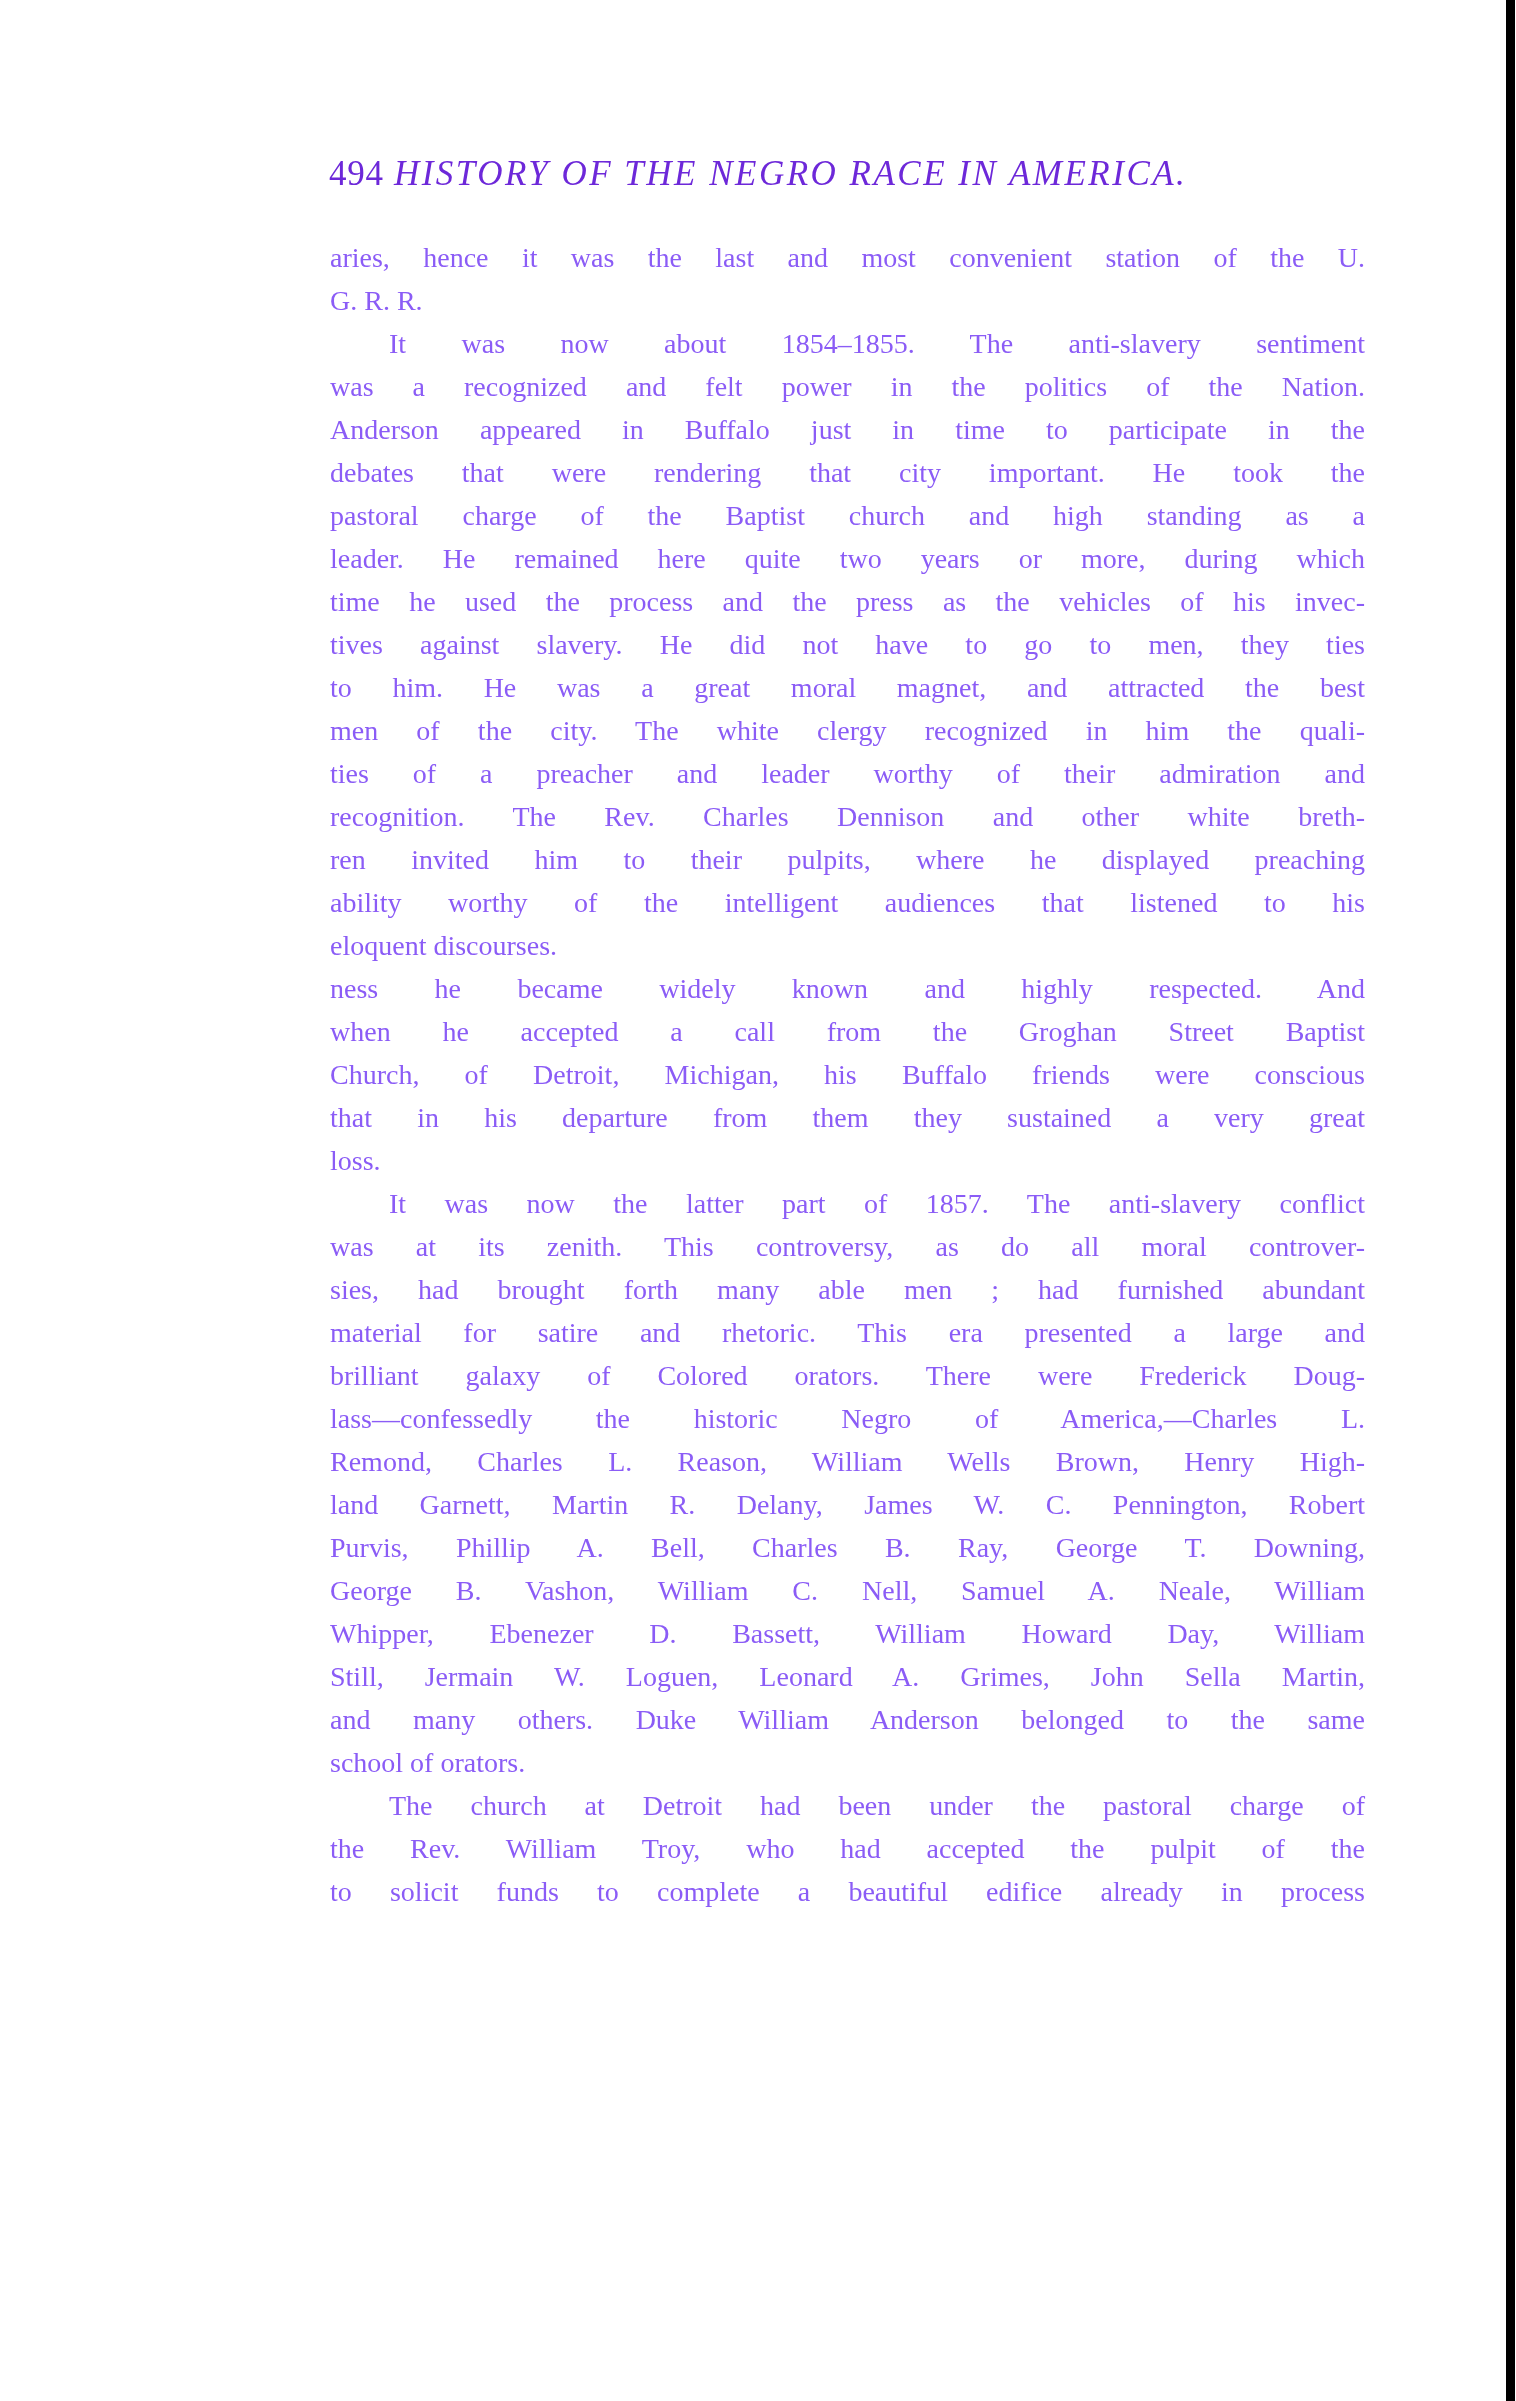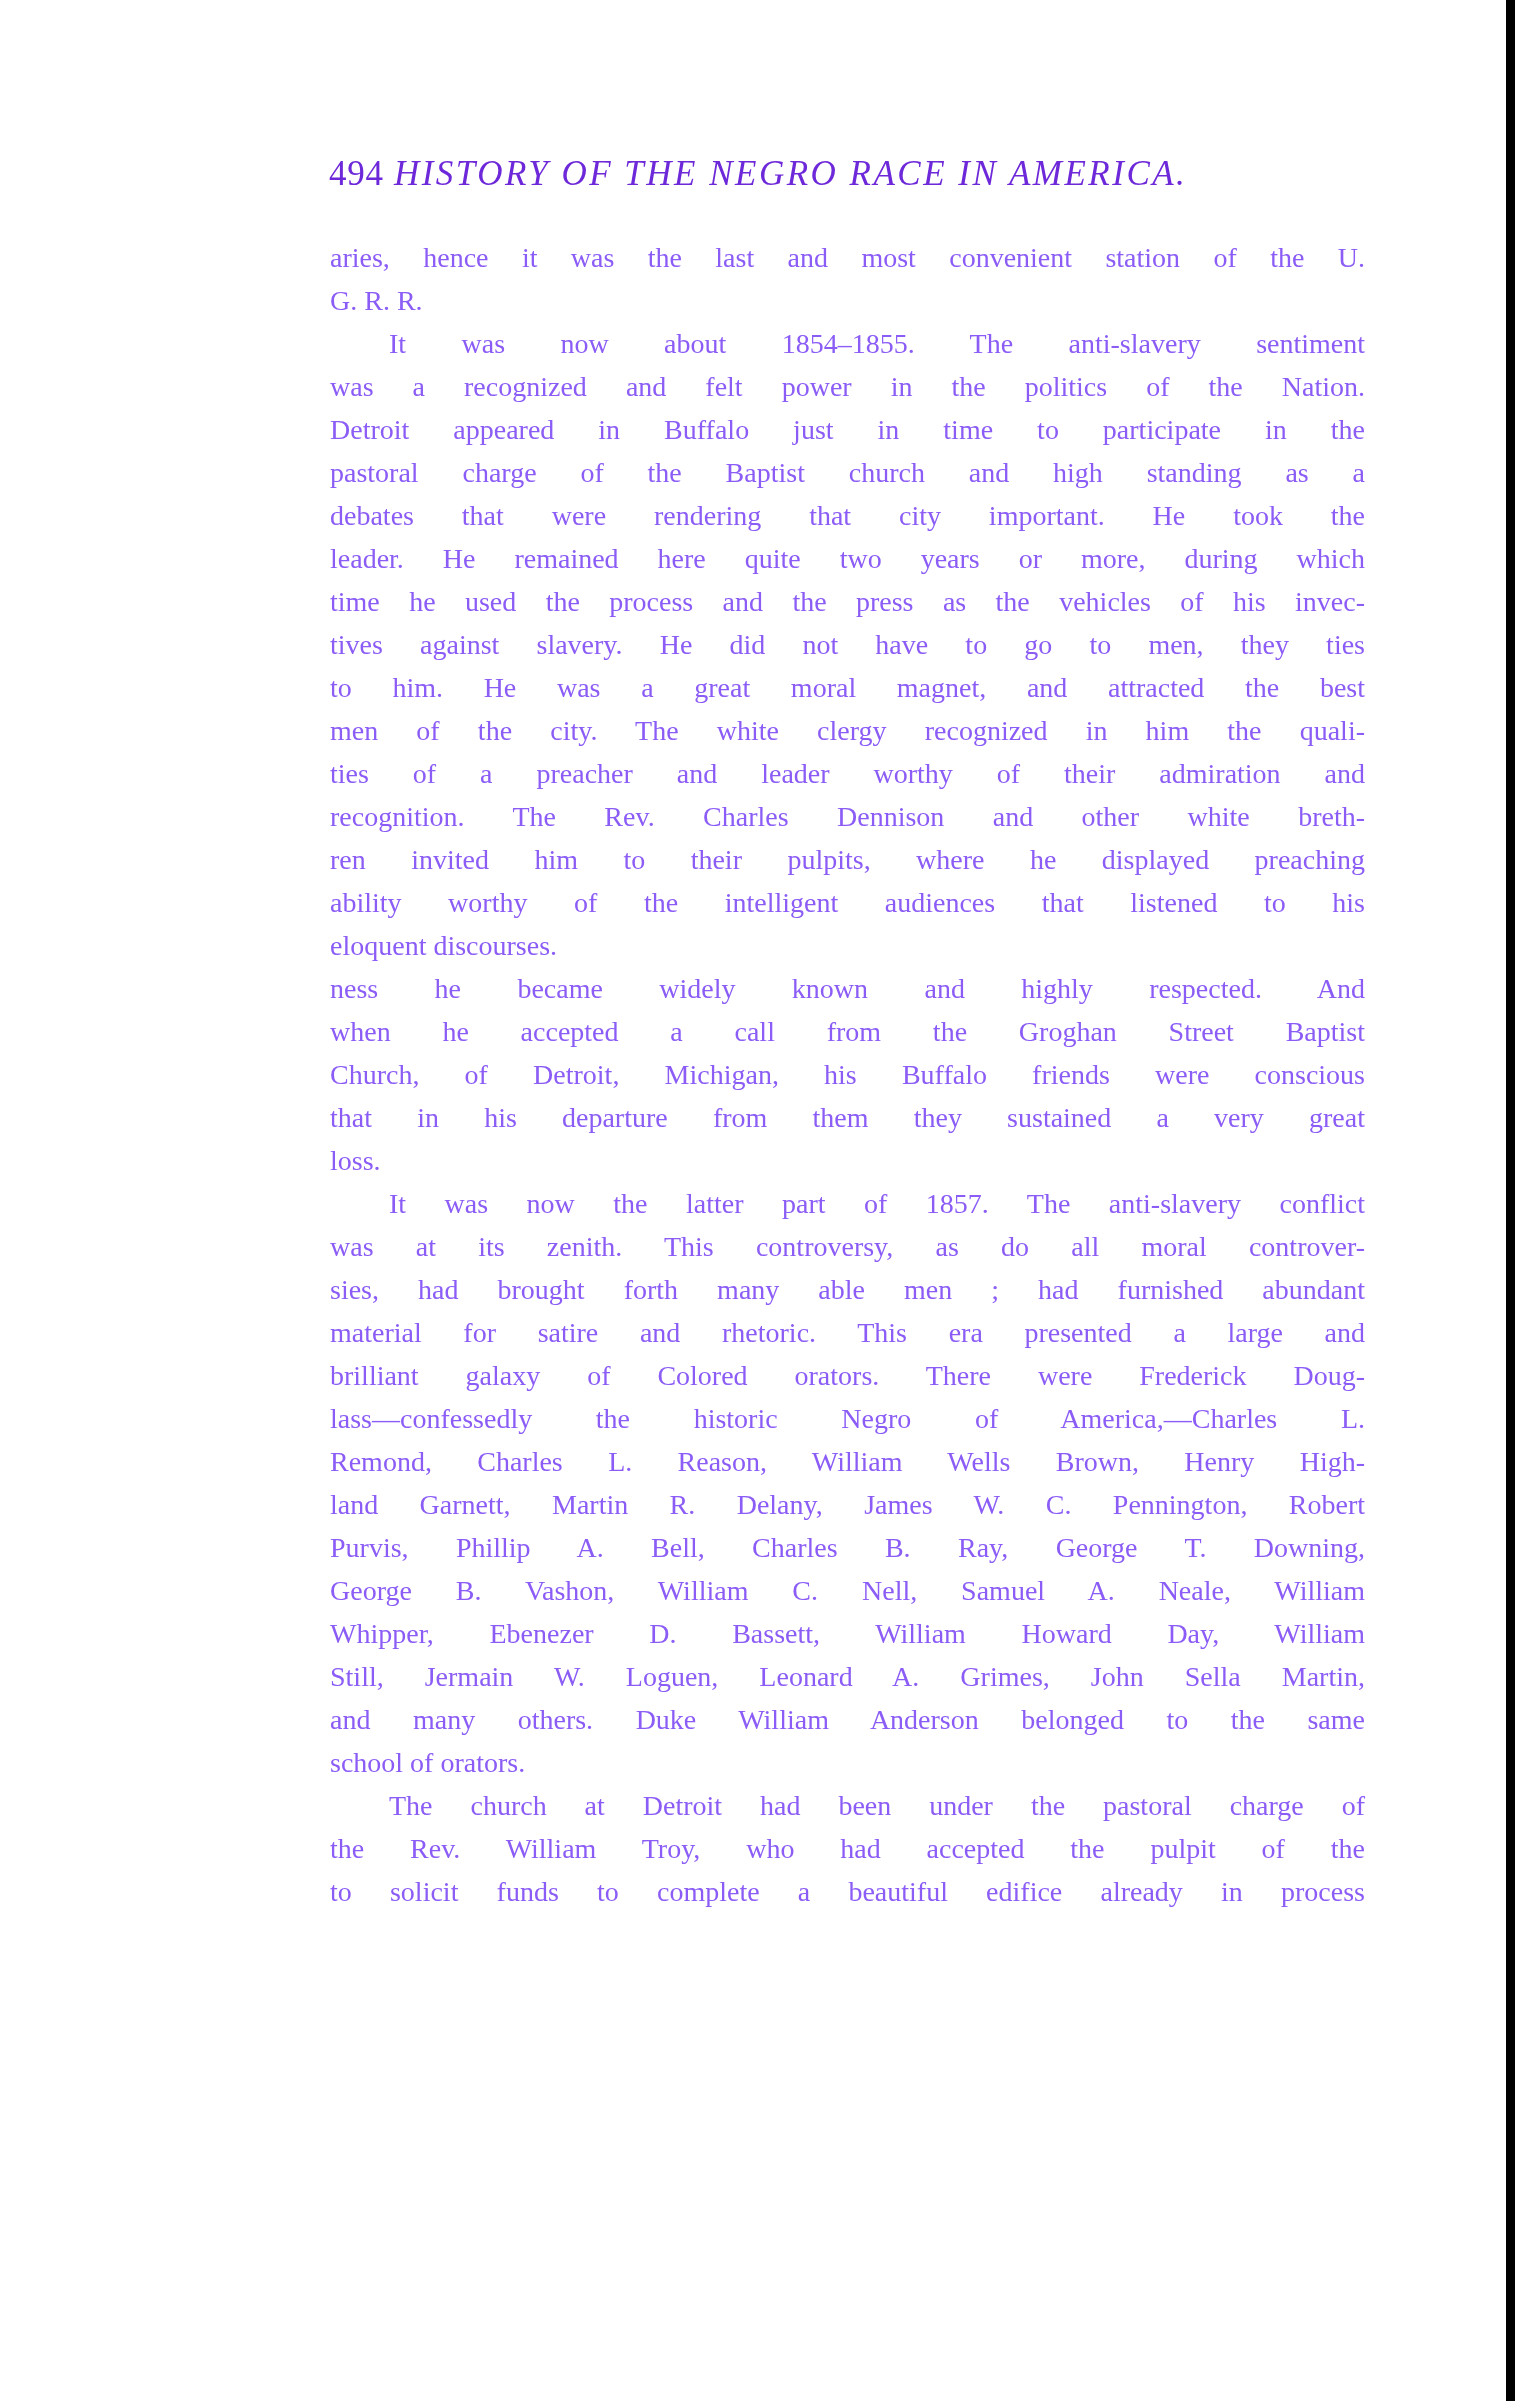--- a/index.html
+++ b/index.html
@@ -22,23 +22,23 @@
 
   <div class="header">
     <span class="num">494</span><span class="title">HISTORY OF THE NEGRO RACE IN AMERICA.</span>
   </div>
 
   <div class="body-text" id="body-text">
       <span class="line">aries, hence it was the last and most convenient station of the U.</span>
       <span class="line last">G. R. R.</span>
       <span class="line indent">It was now about 1854–1855.  The anti-slavery sentiment</span>
       <span class="line">was a recognized and felt power in the politics of the Nation.</span>
-      <span class="line">Detroit appeared in Buffalo just in time to participate in the</span>
+      <span class="line">Anderson appeared in Buffalo just in time to participate in the</span>
+      <span class="line">debates that were rendering that city important.  He took the</span>
       <span class="line">pastoral charge of the Baptist church and high standing as a</span>
-      <span class="line">debates that were rendering that city important.  He took the</span>
       <span class="line">leader.  He remained here quite two years or more, during which</span>
       <span class="line">time he used the process and the press as the vehicles of his invec-</span>
       <span class="line">tives against slavery.  He did not have to go to men, they ties</span>
       <span class="line">to him.  He was a great moral magnet, and attracted the best</span>
       <span class="line">men of the city.  The white clergy recognized in him the quali-</span>
       <span class="line">ties of a preacher and leader worthy of their admiration and</span>
       <span class="line">recognition.  The Rev. Charles Dennison and other white breth-</span>
       <span class="line">ren invited him to their pulpits, where he displayed preaching</span>
       <span class="line">ability worthy of the intelligent audiences that listened to his</span>
       <span class="line last">eloquent discourses.</span>

